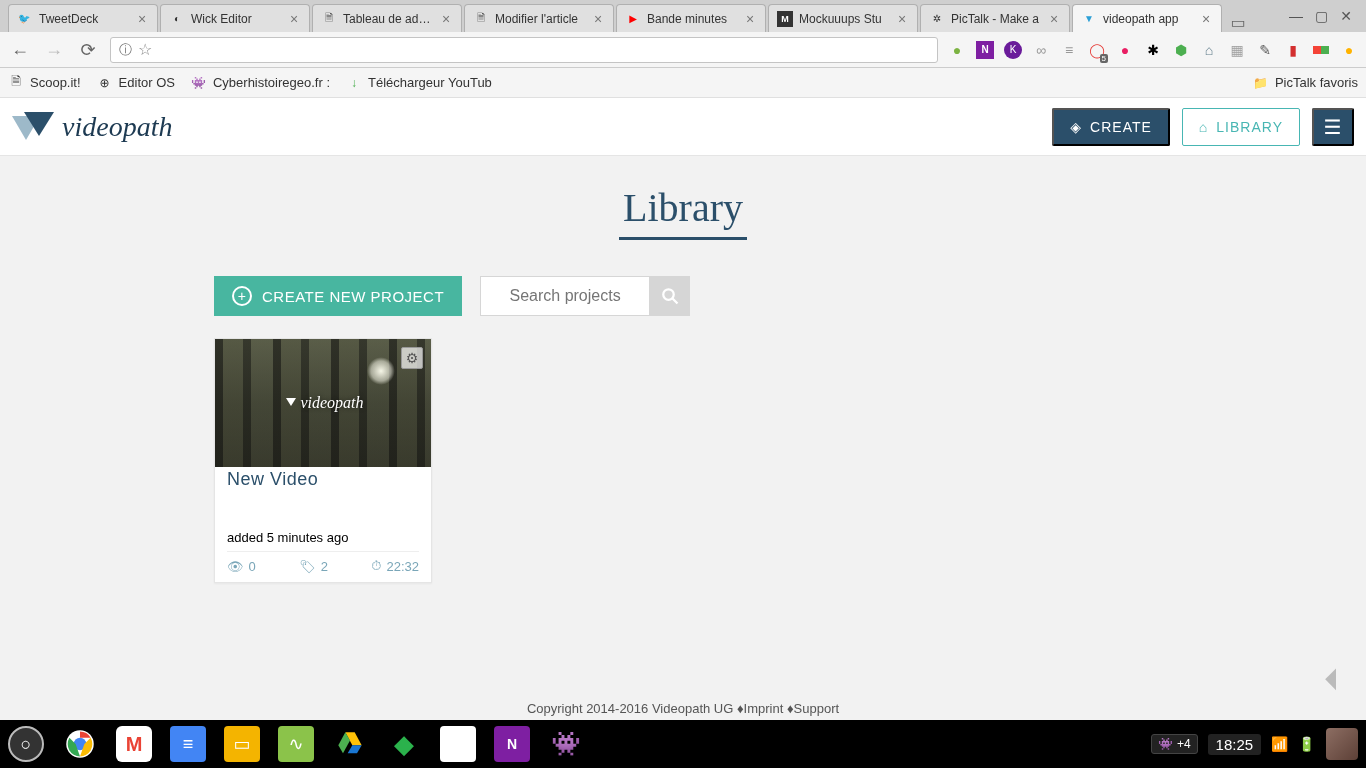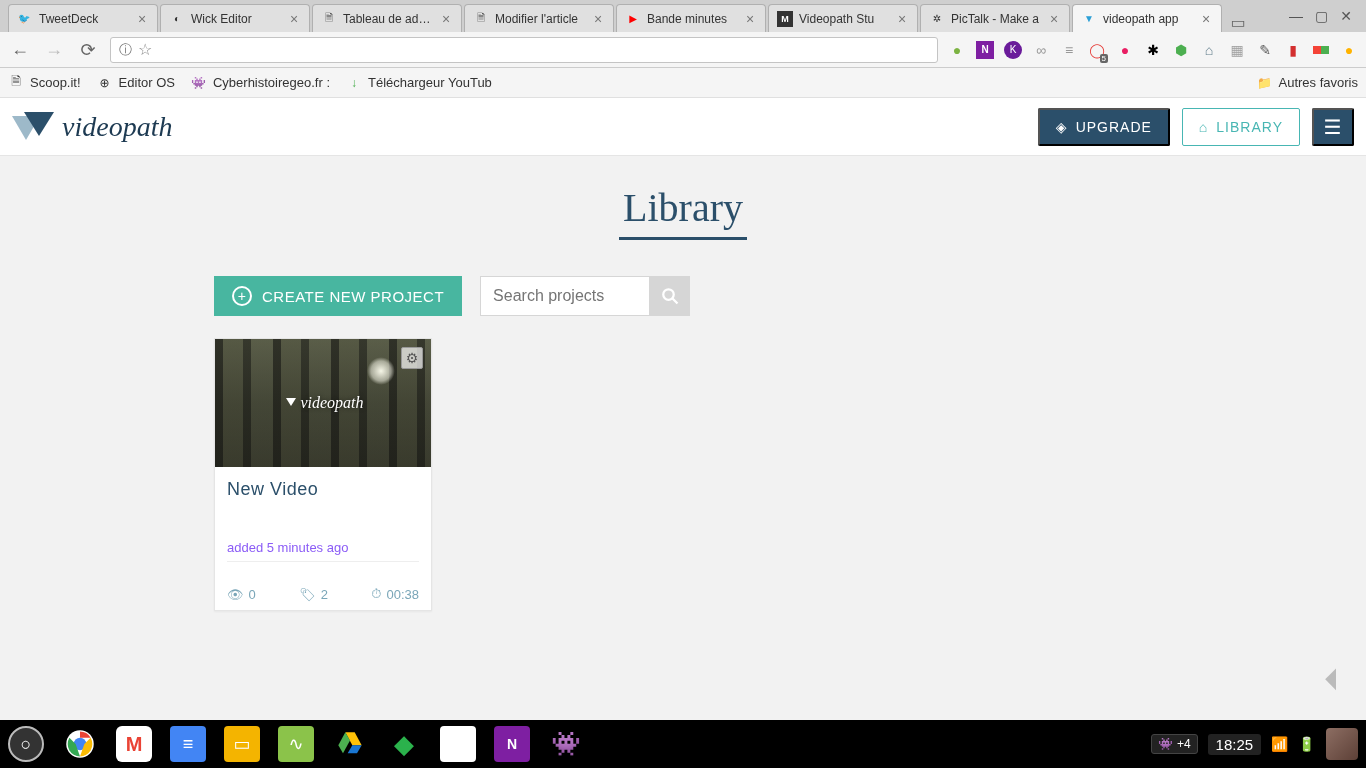--- a/index.html
+++ b/index.html
@@ -43,34 +43,34 @@
 .btn-library { background: #fff; border: 1px solid #48b6b3; color: #48b6b3; margin-right: 12px; }
 .btn-menu { background: #2b4f6a; color: #fff; width: 42px; padding: 0; font-size: 20px; }
 
 .page-title { text-align: center; padding: 28px 0 8px; }
 .page-title h1 { font-family: Georgia, serif; font-weight: 300; font-size: 40px; color: #2b4f6a; display: inline-block; border-bottom: 3px solid #2b4f6a; padding: 0 4px 6px; }
 
 .controls-row { display: flex; gap: 18px; padding: 28px 0 0 214px; }
 .btn-create { background: #48b6a0; color: #fff; height: 40px; padding: 0 18px; display: inline-flex; align-items: center; gap: 10px; font-size: 15px; letter-spacing: 0.5px; border: none; cursor: pointer; }
 .btn-create .plus-circle { width: 20px; height: 20px; border: 2px solid #fff; border-radius: 50%; display: inline-flex; align-items: center; justify-content: center; font-size: 14px; line-height: 1; }
 .search-wrap { display: flex; }
-.search-input { width: 170px; height: 40px; border: 1px solid #d6d6d6; padding: 16px 12px; font-size: 16px; color: #666; outline: none; }
+.search-input { width: 170px; height: 40px; border: 1px solid #d6d6d6; padding: 16px 12px; font-size: 16px; color: #666; outline: none; text-align: center; }
 .search-btn { width: 40px; height: 40px; background: #d6d6d6; border: 1px solid #d6d6d6; color: #fff; display: inline-flex; align-items: center; justify-content: center; font-size: 18px; cursor: pointer; }
 
 .project-card { position: absolute; left: 214px; top: 240px; width: 218px; background: #fff; border: 1px solid #e5e5e5; box-shadow: 0 1px 2px rgba(0,0,0,0.05); }
 .thumb { height: 128px; background: linear-gradient(180deg, #5a5f4a 0%, #3a3e30 50%, #2a2c22 100%); position: relative; display: flex; align-items: center; justify-content: center; overflow: hidden; }
 .thumb-trees { position: absolute; inset: 0; background:
   repeating-linear-gradient(90deg, rgba(30,30,25,0.7) 0 8px, rgba(80,80,60,0.4) 8px 28px, rgba(30,30,25,0.6) 28px 36px, rgba(90,90,70,0.3) 36px 58px);
 }
 .thumb-sun { position: absolute; top: 18px; right: 36px; width: 28px; height: 28px; background: radial-gradient(circle, rgba(255,255,240,0.95) 0%, rgba(255,255,240,0.5) 50%, transparent 70%); border-radius: 50%; }
 .thumb-logo { position: relative; color: #fff; font-family: Georgia, serif; font-style: italic; font-size: 16px; text-shadow: 0 0 4px rgba(0,0,0,0.6); display: flex; align-items: center; gap: 4px; }
 .thumb-gear { position: absolute; top: 8px; right: 8px; width: 22px; height: 22px; background: rgba(255,255,255,0.7); border: 1px solid #999; border-radius: 2px; display: flex; align-items: center; justify-content: center; color: #555; font-size: 14px; cursor: pointer; }
-.card-body { padding: 12px 12px 8px; }
+.card-body { padding: 2px 12px 8px; }
 .card-title { color: #2b4f6a; font-size: 18px; letter-spacing: 0.5px; margin-bottom: 40px; }
-.card-added { color: #8b5cf6; font-size: 13px; margin-bottom: 22px; border-bottom: 1px solid #eee; padding-bottom: 6px; }
+.card-added { color: #000000; font-size: 13px; margin-bottom: 4px; border-bottom: 1px solid #eee; padding-bottom: 6px; }
 .card-stats { display: flex; align-items: center; justify-content: space-between; color: #7aa6b8; font-size: 13px; padding-top: 2px; }
 .stat { display: flex; align-items: center; gap: 5px; }
 
 .footer-text { position: absolute; bottom: 0; left: 0; right: 0; text-align: center; font-size: 13px; color: #555; padding: 4px 0; }
 
 .feedback-tab { position: absolute; right: 22px; bottom: 0; background: #2b4f6a; color: #fff; height: 30px; width: 240px; display: flex; align-items: center; justify-content: space-between; padding: 0 14px; font-size: 14px; border-radius: 4px 4px 0 0; cursor: pointer; }
 .scroll-hint { position: absolute; right: 24px; bottom: 30px; color: #bbb; font-size: 20px; transform: rotate(-45deg); }
 
 
 .taskbar { height: 48px; background: #000; display: flex; align-items: center; padding: 0 8px; gap: 18px; }
@@ -106,21 +106,21 @@
       <span class="title">Modifier l'article</span>
       <span class="close">×</span>
     </div>
     <div class="tab">
       <span class="favicon" style="color:#f00">▶</span>
       <span class="title">Bande minutes</span>
       <span class="close">×</span>
     </div>
     <div class="tab">
       <span class="favicon" style="background:#333;color:#fff;font-size:9px;font-weight:bold">M</span>
-      <span class="title">Videopath Stu</span>
+      <span class="title">Mockuuups Stu</span>
       <span class="close">×</span>
     </div>
     <div class="tab">
       <span class="favicon">✲</span>
       <span class="title">PicTalk - Make a</span>
       <span class="close">×</span>
     </div>
     <div class="tab active">
       <span class="favicon" style="color:#2b9fd6">▼</span>
       <span class="title">videopath app</span>
@@ -177,38 +177,38 @@
       <span class="bm-icon">👾</span>
       <span>Cyberhistoiregeo.fr :</span>
     </div>
     <div class="bookmark">
       <span class="bm-icon" style="color:#4caf50">↓</span>
       <span>Téléchargeur YouTub</span>
     </div>
     <div class="bm-spacer"></div>
     <div class="bookmark">
       <span class="bm-icon">📁</span>
-      <span>Autres favoris</span>
+      <span>PicTalk favoris</span>
     </div>
   </div>
 </div>
 
 <div class="app">
   <div class="app-header">
     <div class="logo">
       <svg class="logo-mark" viewBox="0 0 42 34">
         <polygon points="0,6 28,6 14,30" fill="#9db9c9"></polygon>
         <polygon points="12,2 42,2 27,26" fill="#2b4f6a"></polygon>
       </svg>
       <span class="logo-text">videopath</span>
     </div>
     <div class="header-spacer"></div>
     <button class="btn btn-upgrade">
       <span>◈</span>
-      <span>UPGRADE</span>
+      <span>CREATE</span>
     </button>
     <button class="btn btn-library">
       <span>⌂</span>
       <span>LIBRARY</span>
     </button>
     <button class="btn btn-menu">
       <span>☰</span>
     </button>
   </div>
 
@@ -253,28 +253,29 @@
         <div class="stat">
           <span>👁</span>
           <span>0</span>
         </div>
         <div class="stat">
           <span>🏷</span>
           <span>2</span>
         </div>
         <div class="stat">
           <span>⏱</span>
-          <span>00:38</span>
+          <span>22:32</span>
         </div>
       </div>
     </div>
   </div>
 
   <div class="scroll-hint">◤</div>
 
+  <div class="footer-text">Copyright 2014-2016 Videopath UG ♦Imprint ♦Support</div>
 
 </div>
 
 <div class="taskbar">
   <div class="task-icon circle-o">○</div>
   <div class="task-icon">
     <svg width="30" height="30" viewBox="0 0 48 48">
         <circle cx="24" cy="24" r="22" fill="#fff"></circle>
         <circle cx="24" cy="24" r="10" fill="#4285f4"></circle>
         <path d="M24 4 A20 20 0 0 1 41 14 L24 14 Z" fill="#ea4335"></path>

